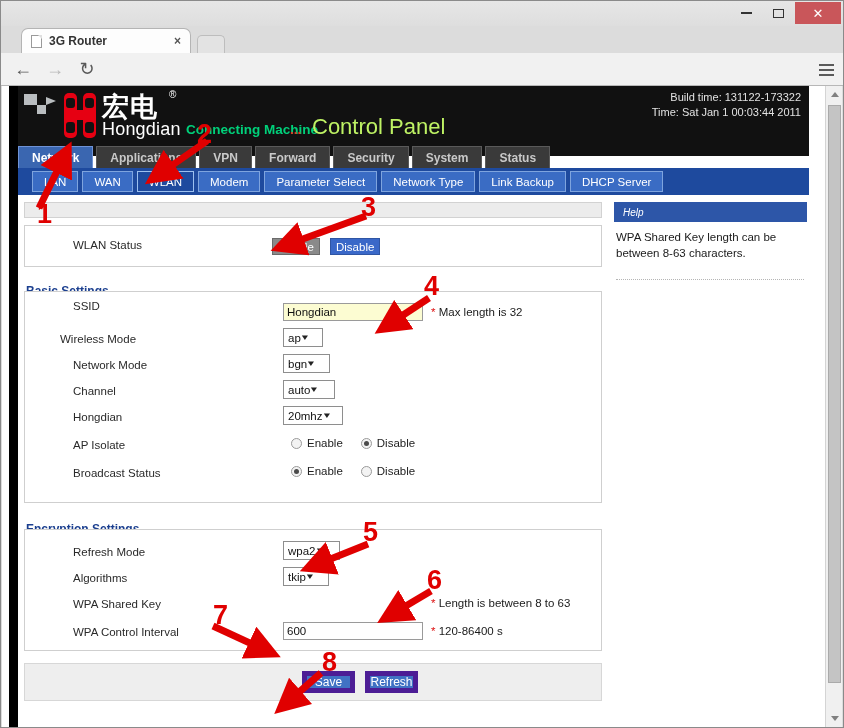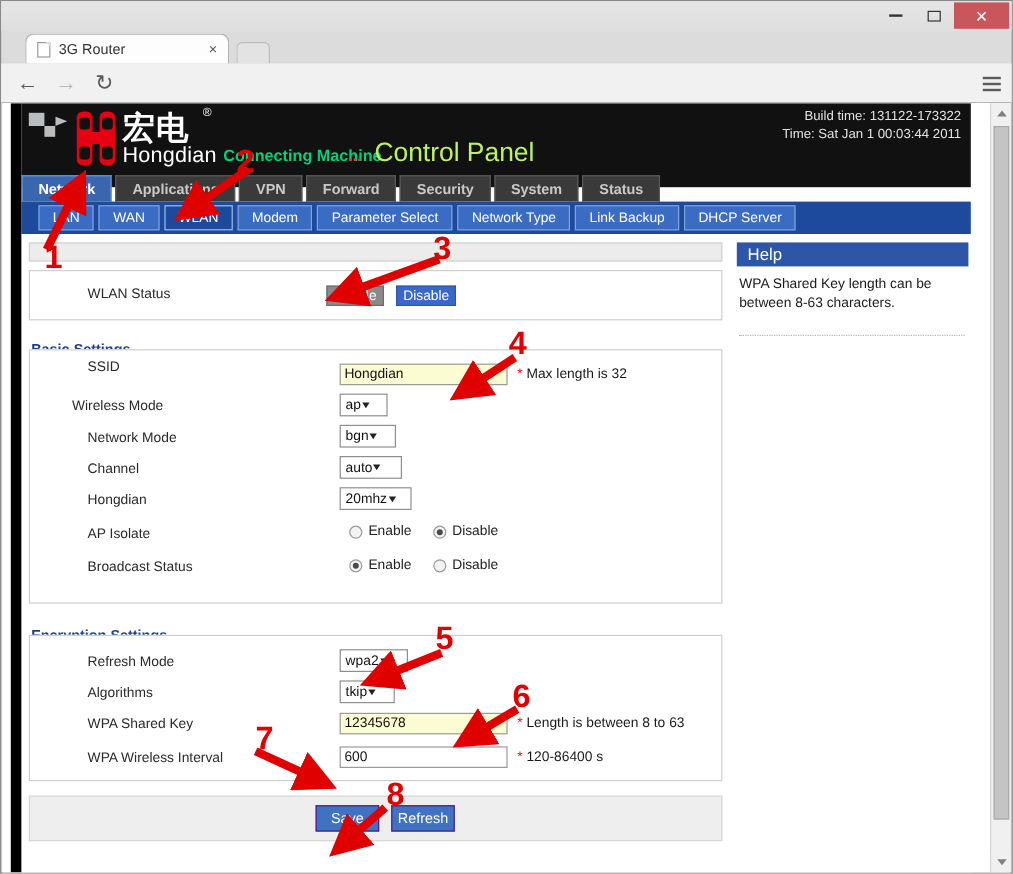--- a/index.html
+++ b/index.html
@@ -29,21 +29,21 @@
   #btn-min { right: 82px; }
   #btn-max { right: 50px; }
   #btn-close {
     right: 2px; width: 46px; background: #c9565a; color: #fff;
     font-size: 13px;
   }
   .minglyph { display:block; width:11px; height:2px; background:#333; }
   .maxglyph { display:block; width:11px; height:9px; border:1.5px solid #333; }
 
   #tabstrip {
-    position: absolute; left: 0; top: 25px; width: 734px; height: 27px;
+    position: absolute; left: 0; top: 25px; width: 734px; height: 27px; font-weight: bold;
   }
   #tab-active {
     position: absolute; left: 20px; top: 2px; width: 170px; height: 25px;
     background: #fdfdfd;
     border: 1px solid #b4b4b4; border-bottom: none;
     border-radius: 7px 7px 0 0;
     display: flex; align-items: center;
   }
   #tab-favicon {
     width: 11px; height: 13px; margin-left: 9px; background:#fff;
@@ -274,28 +274,28 @@
     position:absolute; height:17px; padding:0 5px; font-size:11.5px;
     color:#fff; display:flex; align-items:center; justify-content:center;
     border:1px solid #6a6a6a;
   }
   .btn-sm.gray { background:#8a8a8a; border-color:#6b6b6b; }
   .btn-sm.blue { background:#3a68c8; border-color:#2f55a4; }
 
   .btn-main {
     position:absolute; height:22px; width:53px; background:#4072c4;
     color:#fff; font-size:12px; display:flex; align-items:center;
-    justify-content:center; border:1px solid #4c1d95;
+    justify-content:center; border:5px solid #4c1d95;margin-left:39px;
   }
 
   
   #help-title {
     position:absolute; left:0; top:7px; width:193px; height:20px;
-    background:#2d56a8; color:#fff; font-size:14px;
-    display:flex; align-items:center; padding-left:9px;
+    background:#2d56a8; color:#fff; font-size:10px;
+    display:flex; align-items:center; padding-left:9px;font-style:italic;
   }
   #help-note {
     position:absolute; left:2px; top:34px; width:190px;
     font-size:11.5px; color:#1a1a1a; line-height:16px;
   }
   #help-note b { display:block; }
   #help-sep {
     position:absolute; left:2px; top:84px; width:188px; height:0;
     border-top:1px dotted #b5b5b5;
   }
@@ -467,24 +467,23 @@
                 <span class="caret">▼</span>
               </div>
 
             <div class="rlabel" style="left:48px; top:42px;">Algorithms</div>
             <div class="selbox" style="left:258px; top:37px; width:46px;">
                 <span>tkip</span>
                 <span class="caret">▼</span>
               </div>
 
             <div class="rlabel" style="left:48px; top:68px;">WPA Shared Key</div>
-            <div class="txtinput hl" style="left:258px; top:64px; width:140px;">12345678</div>
             <div class="hint" style="left:406px; top:67px;"><span class="star">*</span> <span>Length is between 8 to 63</span></div>
 
-            <div class="rlabel" style="left:48px; top:96px;">WPA Wireless Interval</div>
+            <div class="rlabel" style="left:48px; top:96px;">WPA Control Interval</div>
             <div class="txtinput" style="left:258px; top:92px; width:140px;">600</div>
             <div class="hint" style="left:406px; top:95px;"><span class="star">*</span> <span>120-86400 s</span></div>
           </div>
 
           <div class="panel" id="panel-save">
             <div class="btn-main" style="left:238px; top:7px;">Save</div>
             <div class="btn-main" style="left:301px; top:7px;">Refresh</div>
           </div>
 
         </div>

